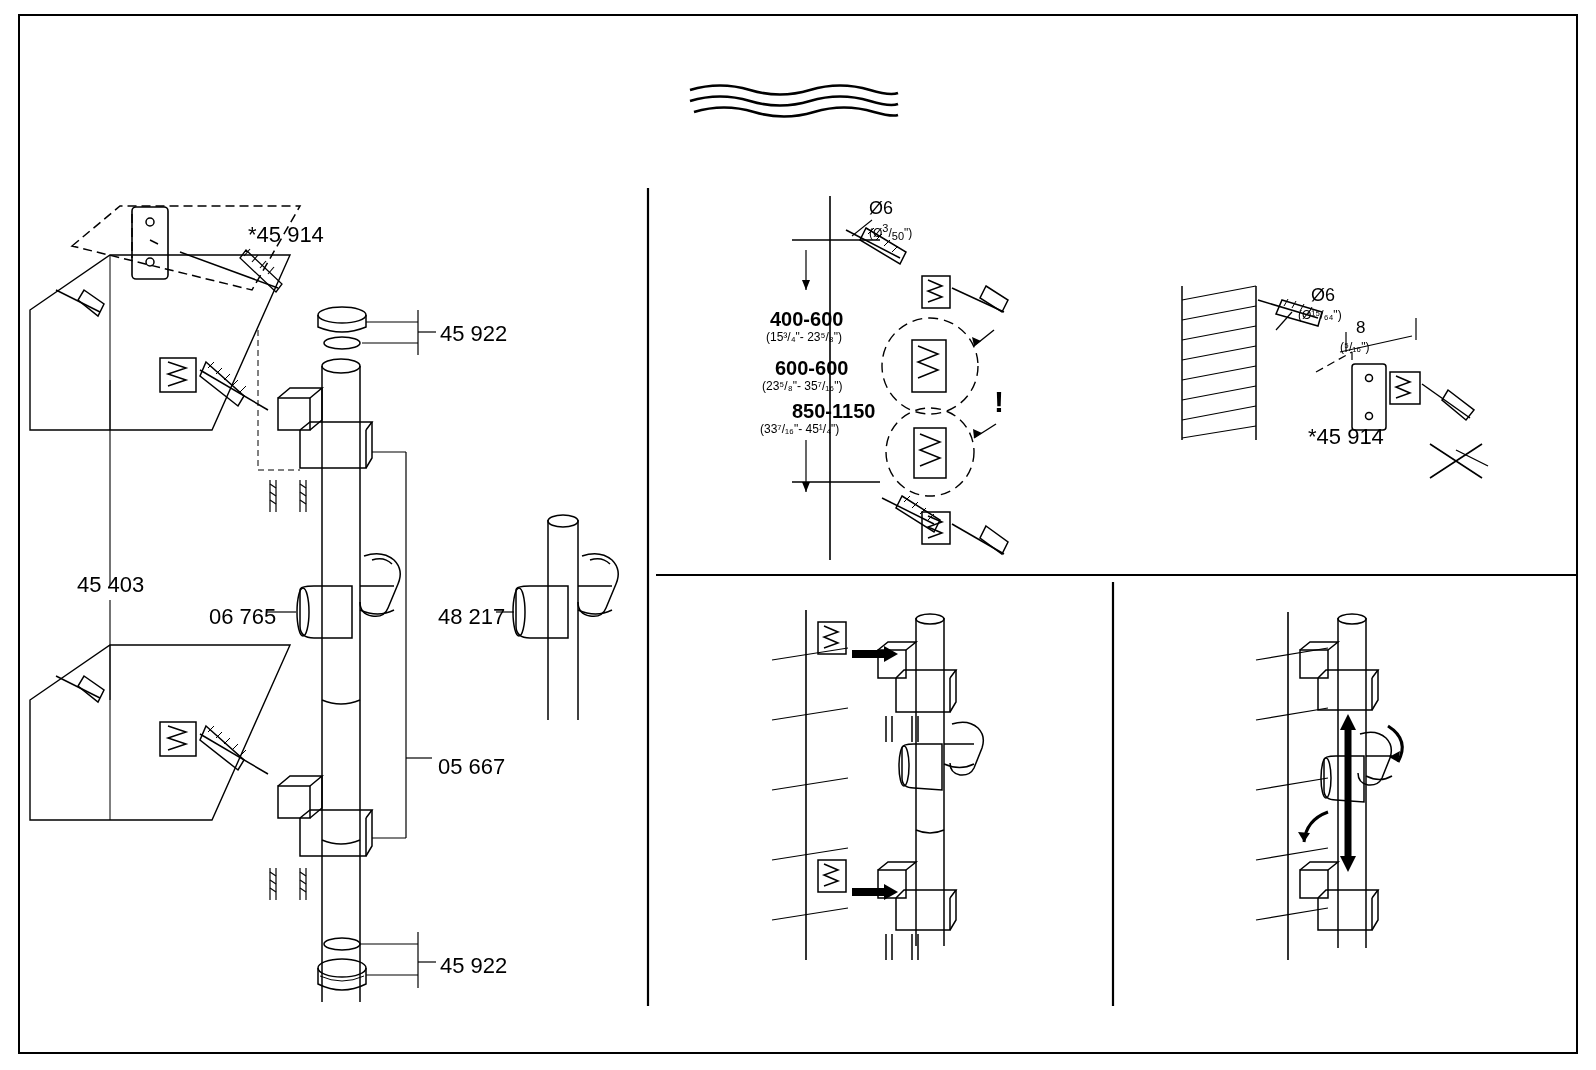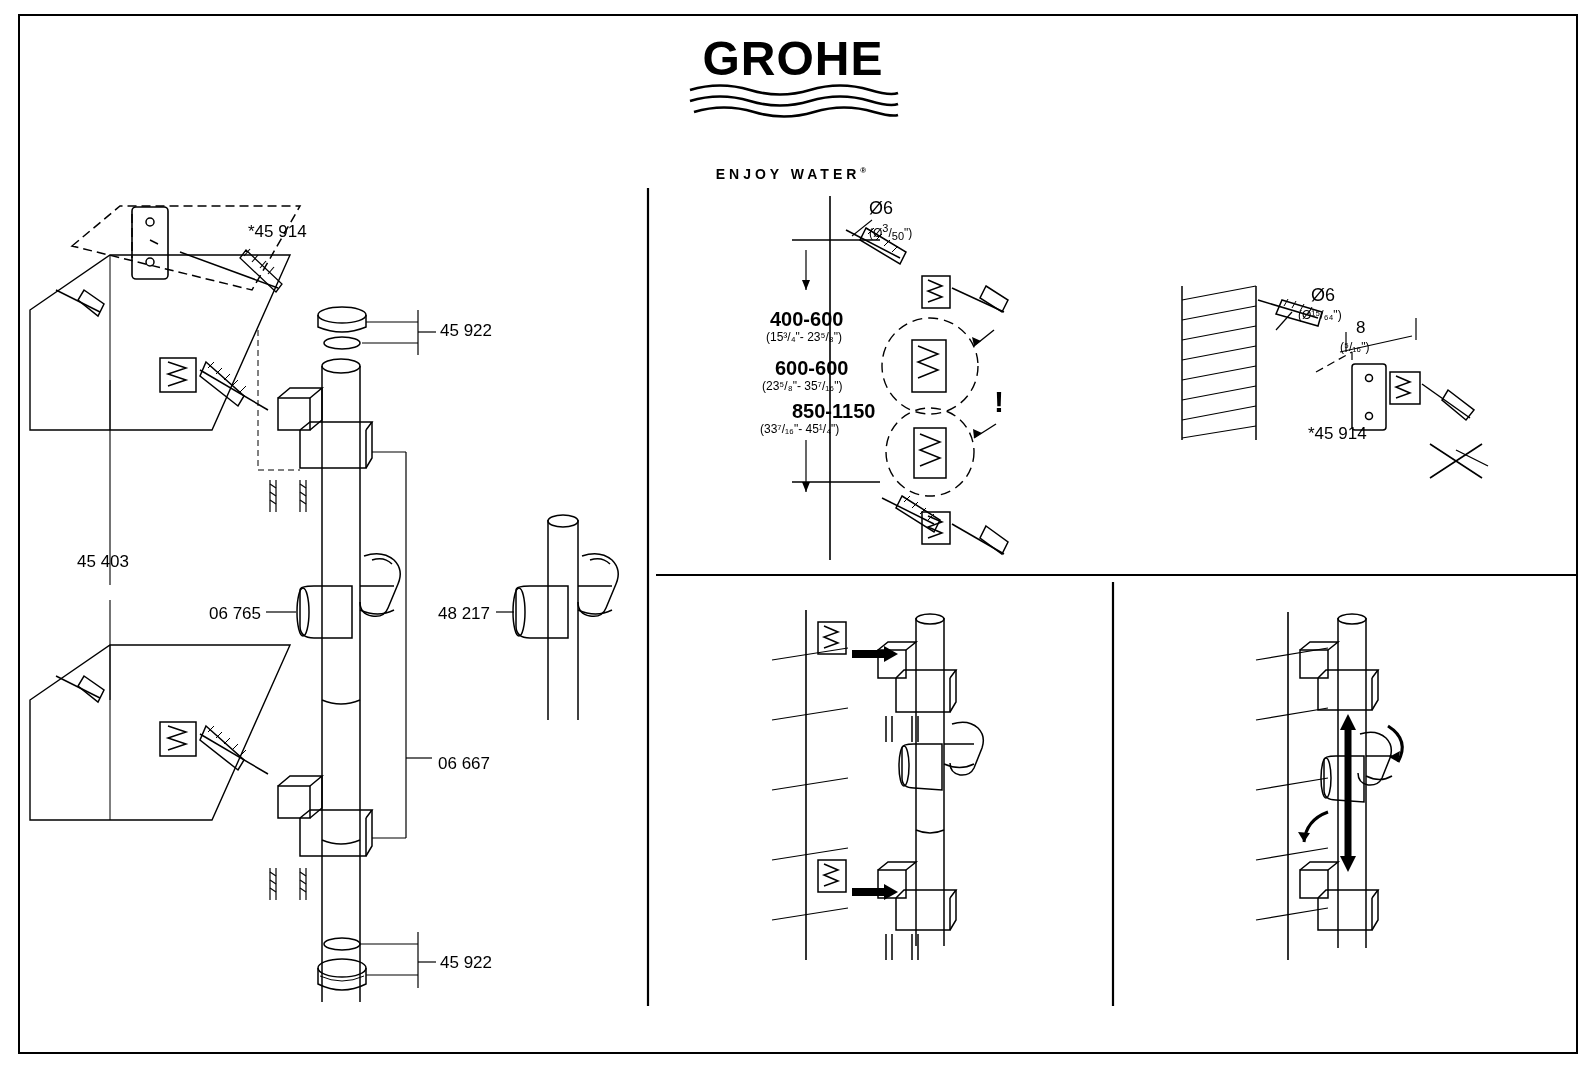--- a/index.html
+++ b/index.html
@@ -4,36 +4,33 @@
 <style>
   html,body{margin:0;padding:0;background:#fff;}
   body{width:1596px;height:1070px;font-family:"Liberation Sans",sans-serif;color:#000;}
   #sheet{position:relative;width:1596px;height:1070px;overflow:hidden;}
   .border{position:absolute;left:18px;top:14px;width:1560px;height:1040px;border:2px solid #000;box-sizing:border-box;}
   .logo{position:absolute;left:678px;top:34px;width:230px;text-align:center;}
   .logo .word{font-family:"Liberation Sans",sans-serif;font-weight:bold;font-size:48px;letter-spacing:1px;line-height:50px;}
   .logo .tag{font-size:14px;letter-spacing:4px;font-weight:bold;margin-top:22px;}
   .logo .tag sup{font-size:8px;vertical-align:super;}
   svg{position:absolute;left:0;top:0;}
-  .lbl{position:absolute;font-size:17px;white-space:nowrap;}
+  .lbl{position:absolute;font-size:22px;white-space:nowrap;}
   .lblb{position:absolute;font-size:20px;font-weight:bold;white-space:nowrap;}
   .lbls{position:absolute;font-size:12px;white-space:nowrap;}
   .frac{font-size:11px;}
   .bang{position:absolute;font-weight:bold;font-size:30px;}
 </style>
 </head>
 <body>
 
 <div id="sheet">
 
   <div class="border"></div>
 
-  <div class="logo">
-    <div class="word">GROHE</div>
-  </div>
   <svg width="1596" height="1070" viewBox="0 0 1596 1070" style="pointer-events:none">
     <g fill="none" stroke="#000" stroke-width="2.6">
       <path d="M690 90 q30 -9 60 0 q30 9 60 0 q30 -9 60 0 q20 6 28 3"></path>
       <path d="M690 101 q30 -9 60 0 q30 9 60 0 q30 -9 60 0 q20 6 28 3"></path>
       <path d="M694 112 q30 -9 60 0 q30 9 60 0 q30 -9 60 0 q18 5 24 3"></path>
     </g>
 
     <g stroke="#000" stroke-width="2.2">
       <line x1="648" y1="188" x2="648" y2="1006"></line>
       <line x1="656" y1="575" x2="1576" y2="575"></line>
@@ -436,30 +433,27 @@
       <path d="M1340 730 l8 -16 l8 16 z" fill="#000" stroke="none"></path>
       <path d="M1340 856 l8 16 l8 -16 z" fill="#000" stroke="none"></path>
 
       <path d="M1388 726 q22 14 10 36" stroke-width="3"></path>
       <path d="M1398 762 l-9 -5 l11 -6 z" fill="#000" stroke="none"></path>
       <path d="M1328 812 q-22 8 -24 30" stroke-width="3"></path>
       <path d="M1304 842 l-6 -10 l12 1 z" fill="#000" stroke="none"></path>
     </g>
   </svg>
 
-  <div class="logo" style="top:144px">
-    <div class="tag"><span>ENJOY WATER</span><sup>®</sup></div>
-  </div>
 
   <div class="lbl" style="left:248px;top:222px">*45 914</div>
   <div class="lbl" style="left:440px;top:321px">45 922</div>
-  <div class="lbl" style="left:77px;top:552px">45 403</div>
+  <div class="lbl" style="left:77px;top:572px">45 403</div>
   <div class="lbl" style="left:209px;top:604px">06 765</div>
   <div class="lbl" style="left:438px;top:604px">48 217</div>
-  <div class="lbl" style="left:438px;top:754px">06 667</div>
+  <div class="lbl" style="left:438px;top:754px">05 667</div>
   <div class="lbl" style="left:440px;top:953px">45 922</div>
 
   <div class="lbl" style="left:869px;top:198px;font-size:18px">Ø6</div>
   <div class="lbls" style="left:869px;top:222px">
     (Ø<sup class="frac">3</sup>/<sub class="frac">50</sub>")
   </div>
 
   <div class="lblb" style="left:770px;top:308px">400-600</div>
   <div class="lbls" style="left:766px;top:330px">(15³/₄"- 23⁵/₈")</div>
 

